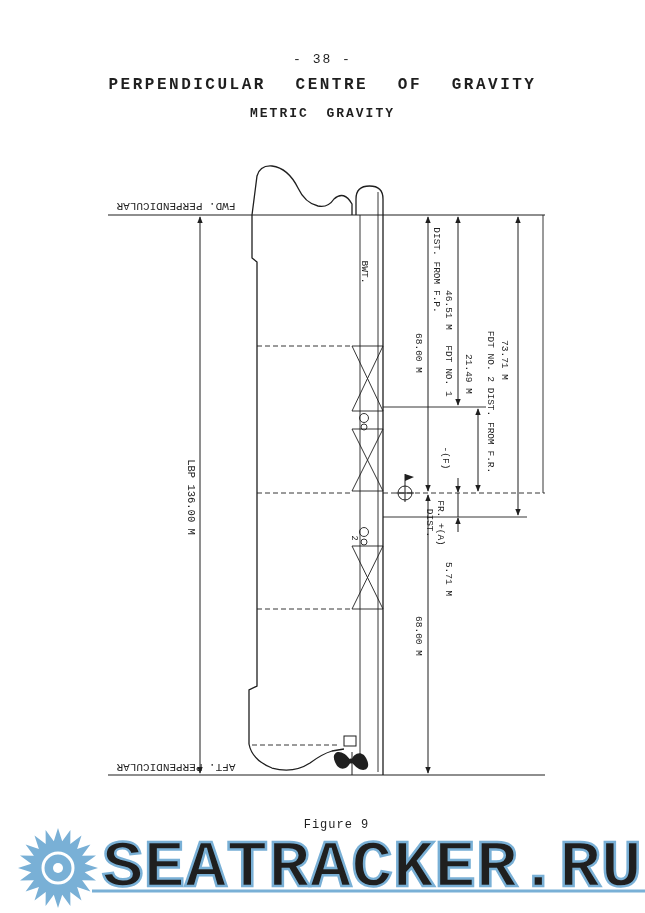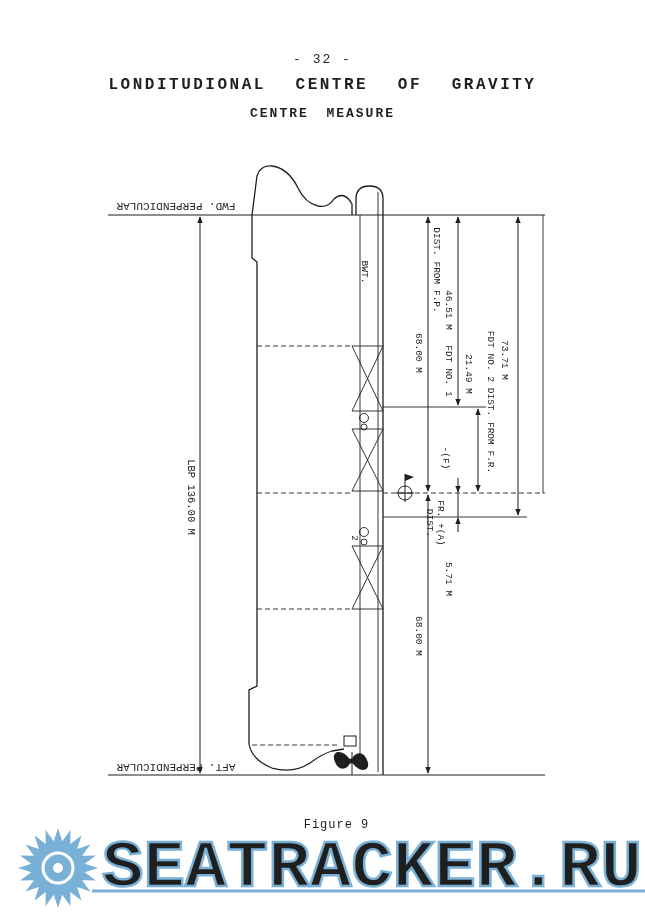--- a/index.html
+++ b/index.html
@@ -14,23 +14,23 @@
   .subtitle{top:106px;left:0;right:0;text-align:center;font-size:13px;font-weight:bold;
             letter-spacing:2px;word-spacing:0.6em;}
   .figure-caption{top:818px;left:0;right:0;text-align:center;font-size:12px;text-indent:28px;letter-spacing:1px;}
   svg text{font-family:"Liberation Mono", monospace;fill:#1f1f1f;}
   .diagram-svg{top:0;left:0;}
   .watermark-svg{top:813px;left:0;}
 </style>
 </head>
 <body>
 
-<div class="abs page-number">- 32 -</div>
-<div class="abs title">LONDITUDIONAL CENTRE OF GRAVITY</div>
-<div class="abs subtitle">CENTRE MEASURE</div>
+<div class="abs page-number">- 38 -</div>
+<div class="abs title">PERPENDICULAR CENTRE OF GRAVITY</div>
+<div class="abs subtitle">METRIC GRAVITY</div>
 
 <svg class="abs diagram-svg" width="645" height="913" viewBox="0 0 645 913">
   <defs>
     <marker id="arr" viewBox="0 0 10 10" refX="9" refY="5" markerWidth="7" markerHeight="7" orient="auto-start-reverse">
       <path d="M0 1 L10 5 L0 9 Z" fill="#1f1f1f"></path>
     </marker>
   </defs>
 
   <g stroke="#1f1f1f" stroke-width="1.1">
     <line x1="108" y1="215" x2="545" y2="215"></line>

